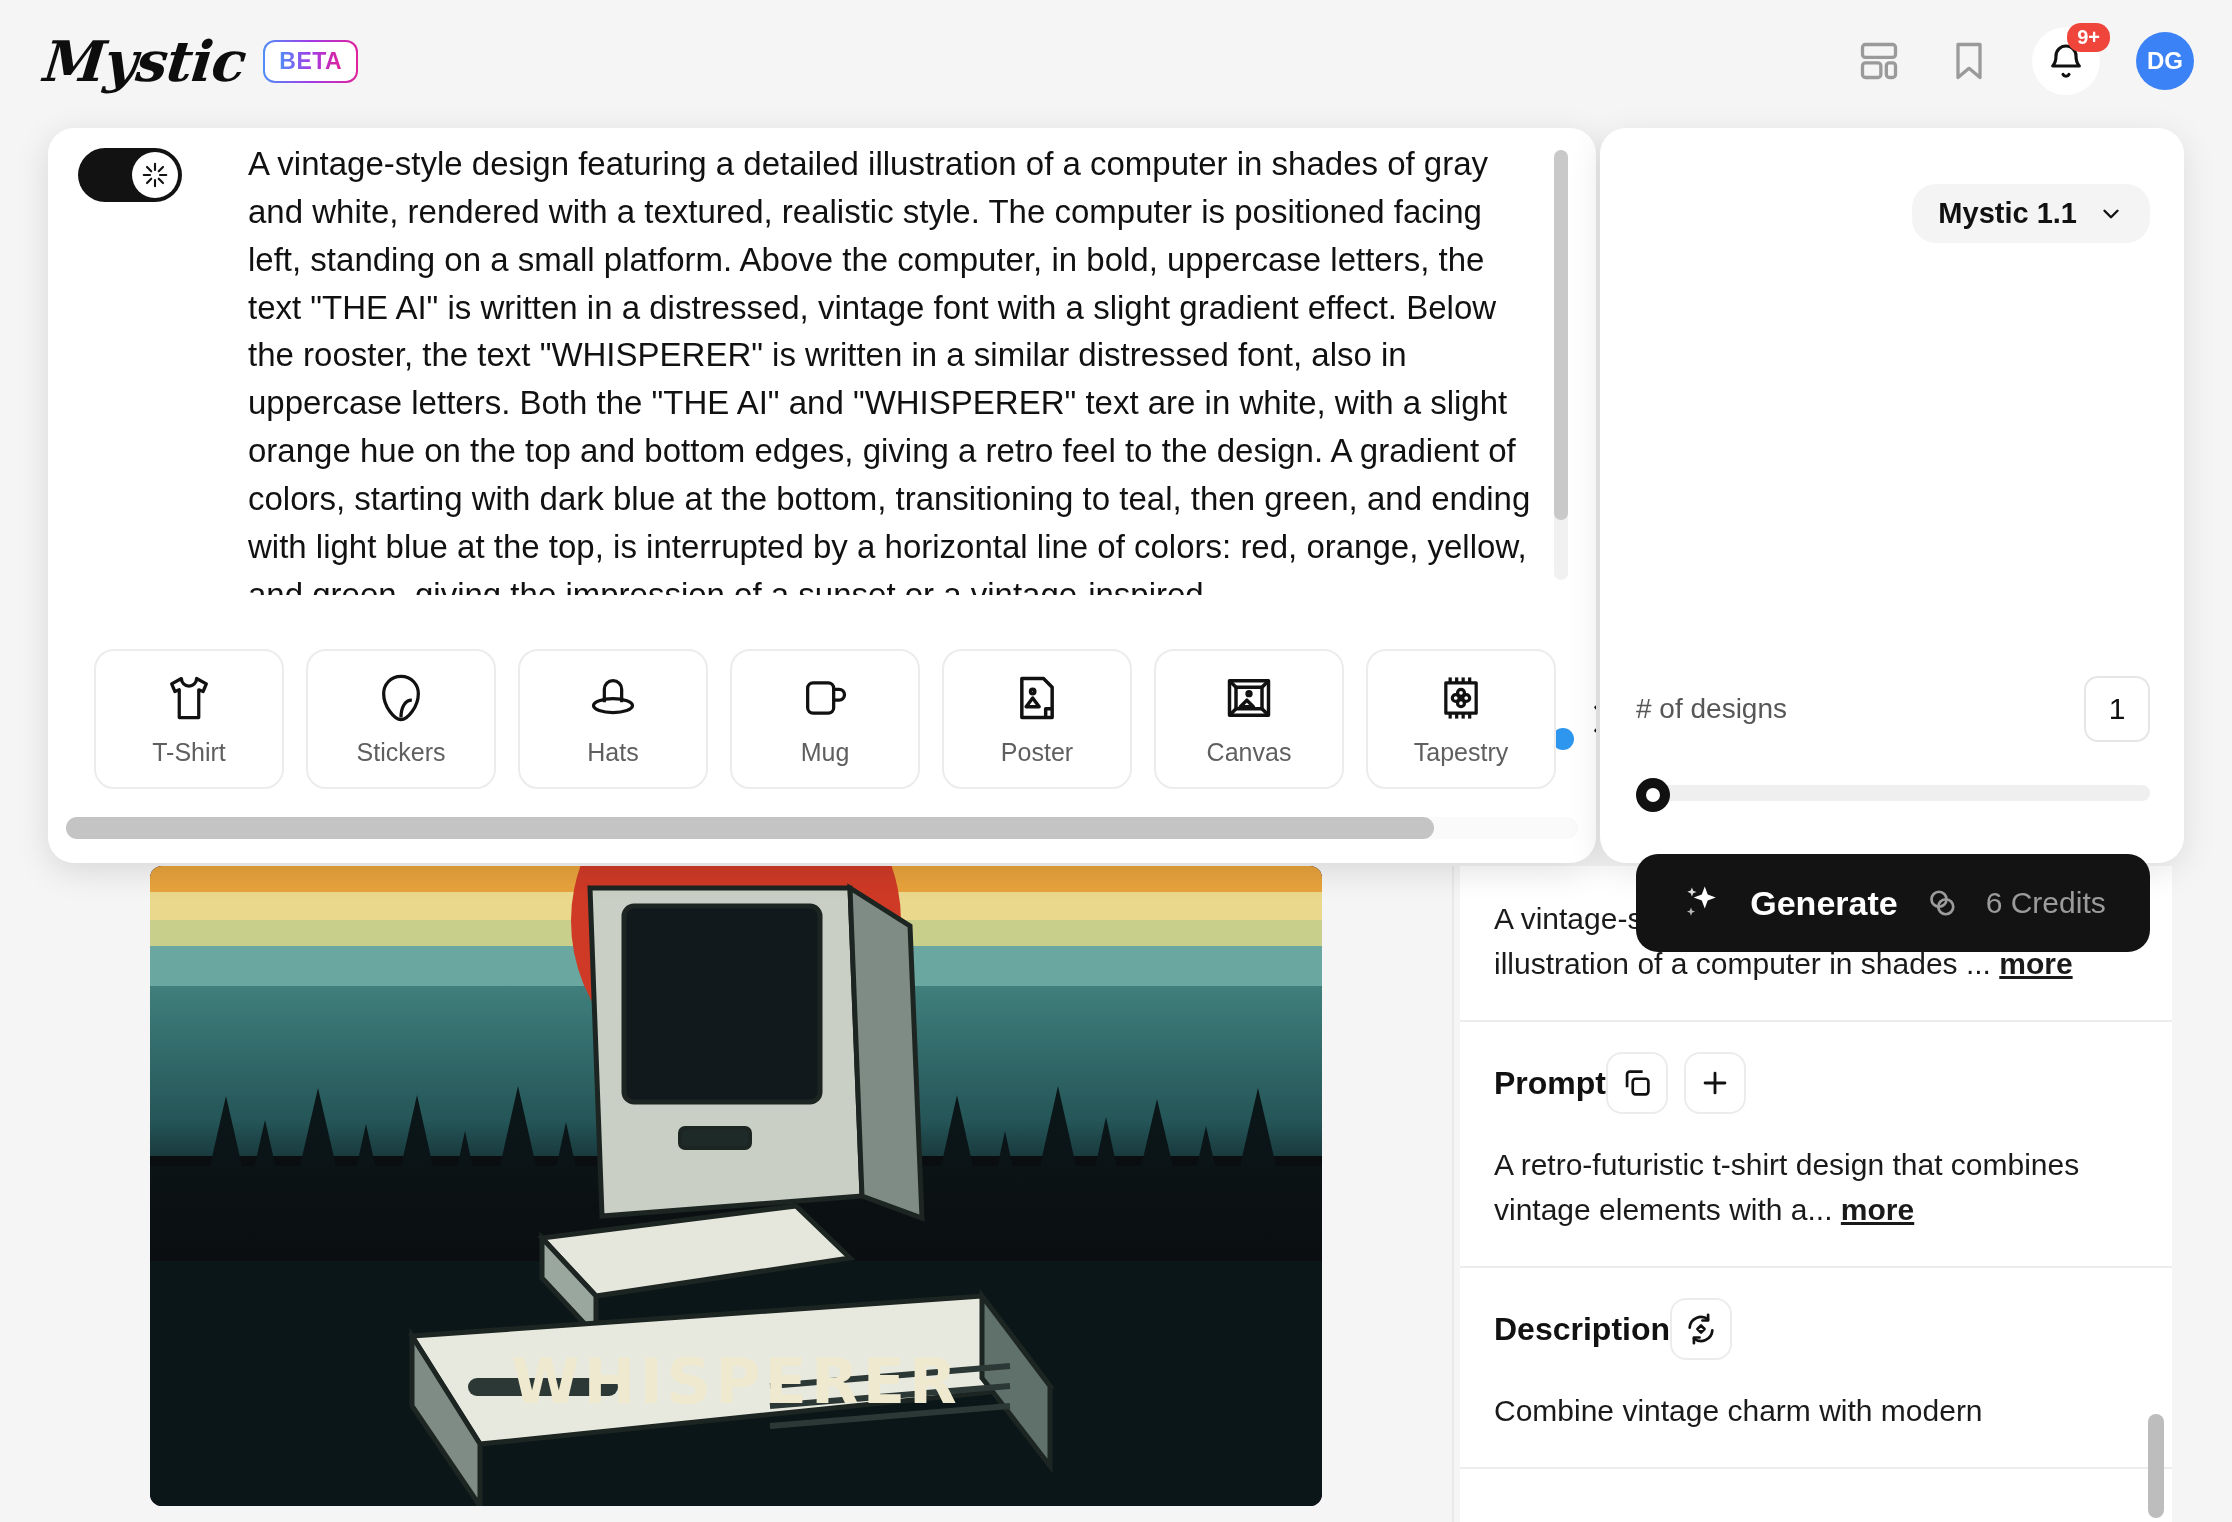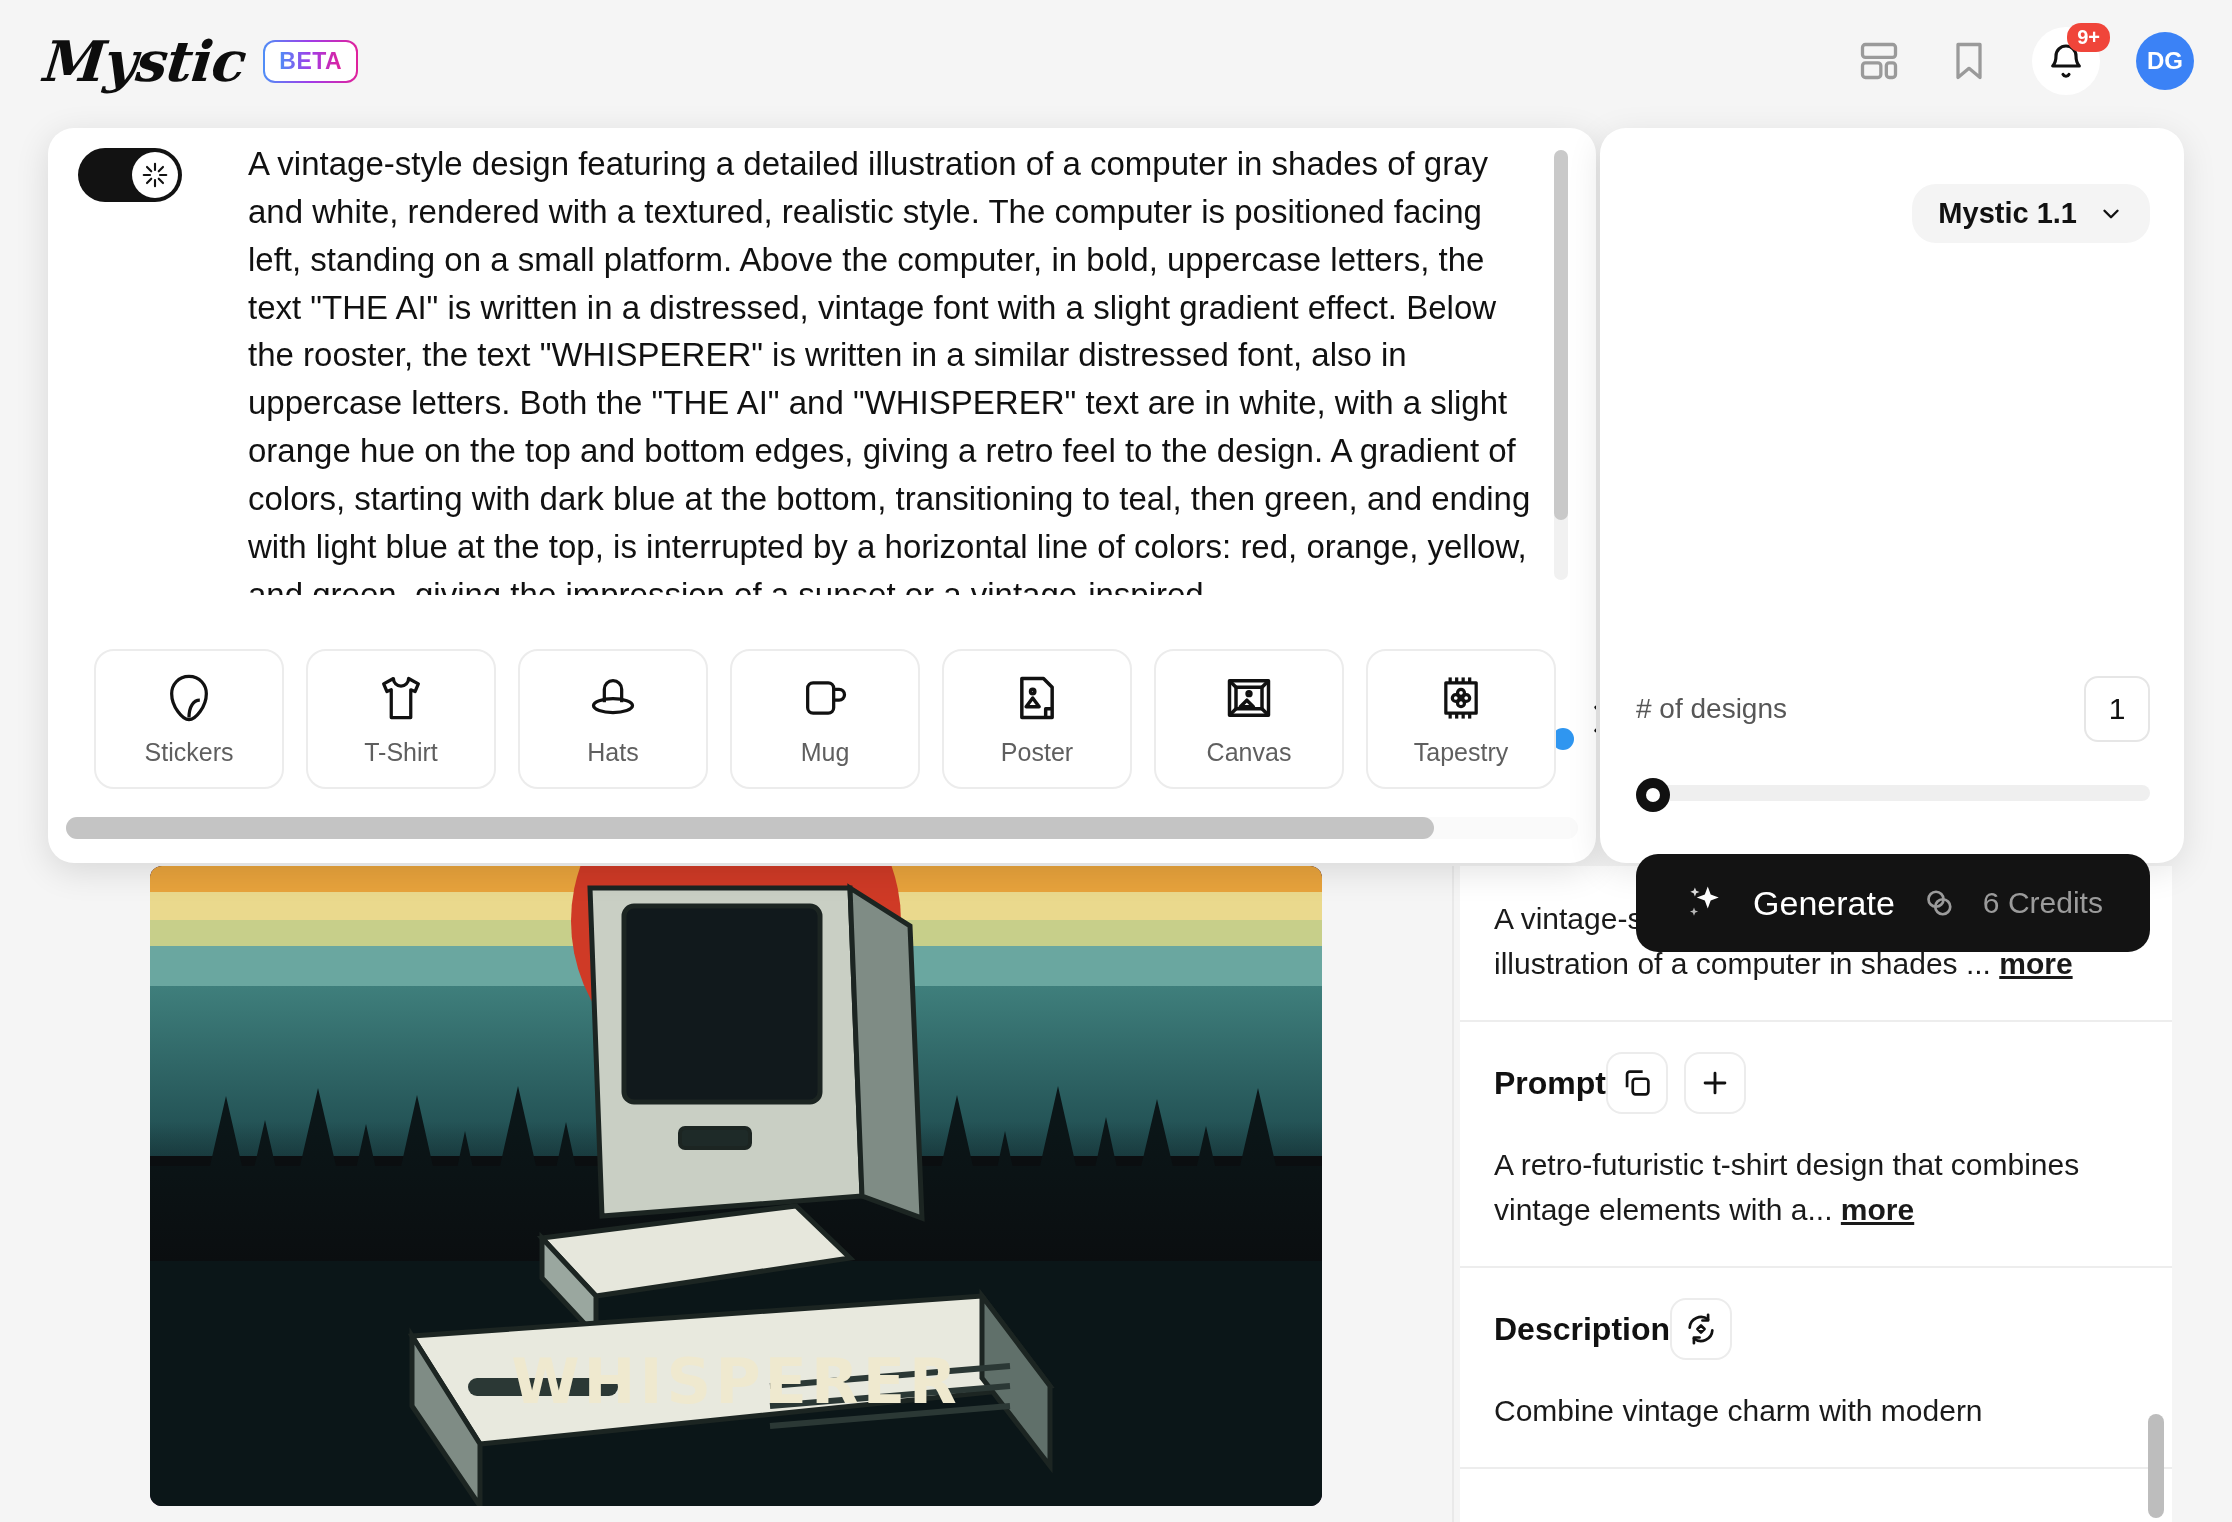--- a/index.html
+++ b/index.html
@@ -134,21 +134,21 @@
   #sliderknob {
     position: absolute; left: 0; top: 0; width: 34px; height: 34px; border-radius: 50%;
     background: #111; display: flex; align-items: center; justify-content: center; cursor: pointer;
   }
   #sliderknob i { width: 14px; height: 14px; border-radius: 50%; background: #fff; display: block; }
   #genbtn {
     position: absolute; left: 36px; right: 34px; top: 726px; height: 98px;
     background: #131313; border-radius: 22px; cursor: pointer;
     display: flex; align-items: center; justify-content: center; gap: 26px;
   }
-  #genlabel { font-size: 34px; font-weight: 400; color: #fff; }
+  #genlabel { font-size: 34px; font-weight: 700; color: #fff; }
   #credits { font-size: 30px; color: #9b9b9b; }
 
   
   #artwrap {
     position: absolute; left: 150px; top: 866px; width: 1172px; height: 640px;
     background: #f0abfc; border-radius: 12px; overflow: hidden;
   }
   #art {
     position: absolute; inset: 0;
     background: #0b0e10;
@@ -341,31 +341,31 @@
 
       <div id="vscroll">
         <div id="vthumb"></div>
       </div>
       <div id="bluedot"></div>
 
       <div id="catrow">
 
         <div class="cat">
           <svg width="52" height="52" viewBox="0 0 24 24" fill="none" stroke="#111" stroke-width="1.5" stroke-linejoin="round">
+            <path d="M8.5 3L4 5.5 5.5 9l2-0.8V21h9V8.2l2 .8L20 5.5 15.5 3a3.5 3.5 0 0 1-7 0z"></path>
+          </svg>
+          <div class="cat-label">T-Shirt</div>
+        </div>
+
+        <div class="cat">
+          <svg width="52" height="52" viewBox="0 0 24 24" fill="none" stroke="#111" stroke-width="1.5" stroke-linejoin="round">
             <path d="M12 2c5 0 8 4 8 8 0 6-5 12-8 12S4 16 4 10c0-4 3-8 8-8z"></path>
             <path d="M17 13c-3 0-5 3-5 8"></path>
           </svg>
           <div class="cat-label">Stickers</div>
-        </div>
-
-        <div class="cat">
-          <svg width="52" height="52" viewBox="0 0 24 24" fill="none" stroke="#111" stroke-width="1.5" stroke-linejoin="round">
-            <path d="M8.5 3L4 5.5 5.5 9l2-0.8V21h9V8.2l2 .8L20 5.5 15.5 3a3.5 3.5 0 0 1-7 0z"></path>
-          </svg>
-          <div class="cat-label">T-Shirt</div>
         </div>
 
         <div class="cat">
           <svg width="52" height="52" viewBox="0 0 24 24" fill="none" stroke="#111" stroke-width="1.5" stroke-linejoin="round">
             <path d="M8 14V8a4 4 0 0 1 8 0v6"></path>
             <ellipse cx="12" cy="15.5" rx="9" ry="3.2"></ellipse>
           </svg>
           <div class="cat-label">Hats</div>
         </div>
 

